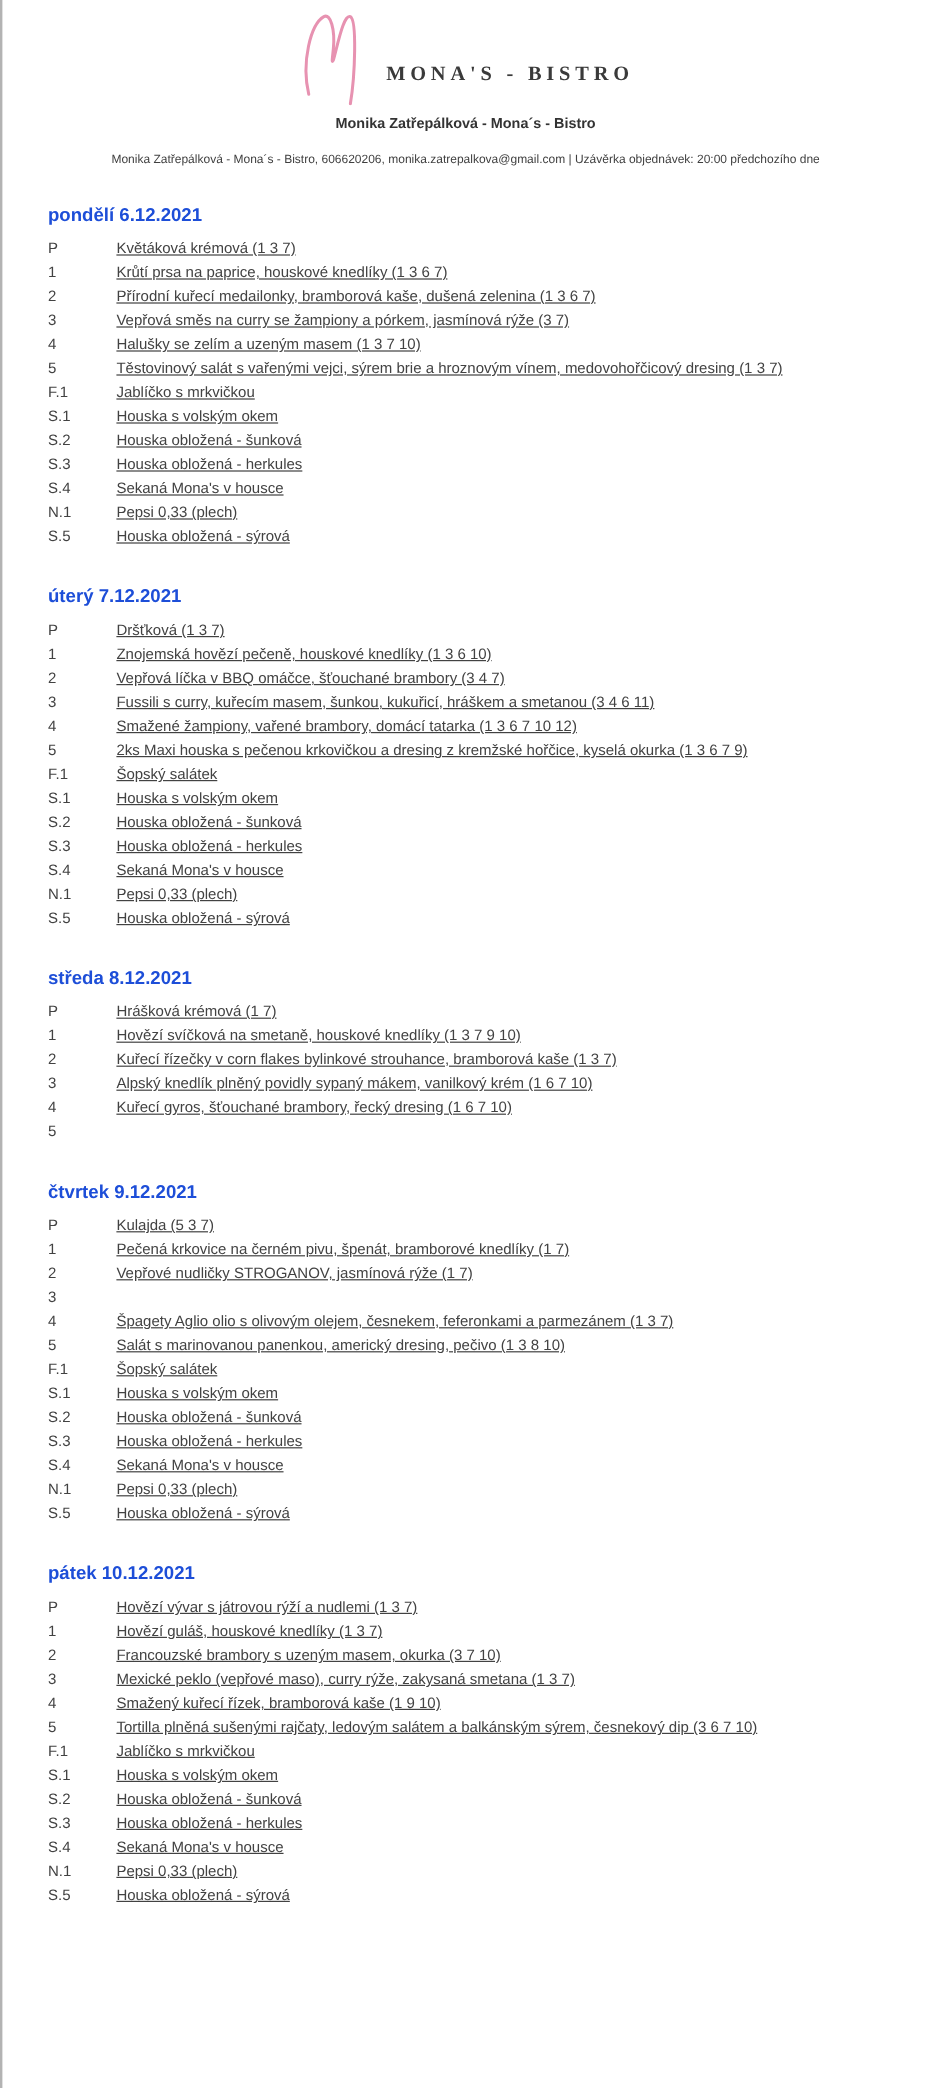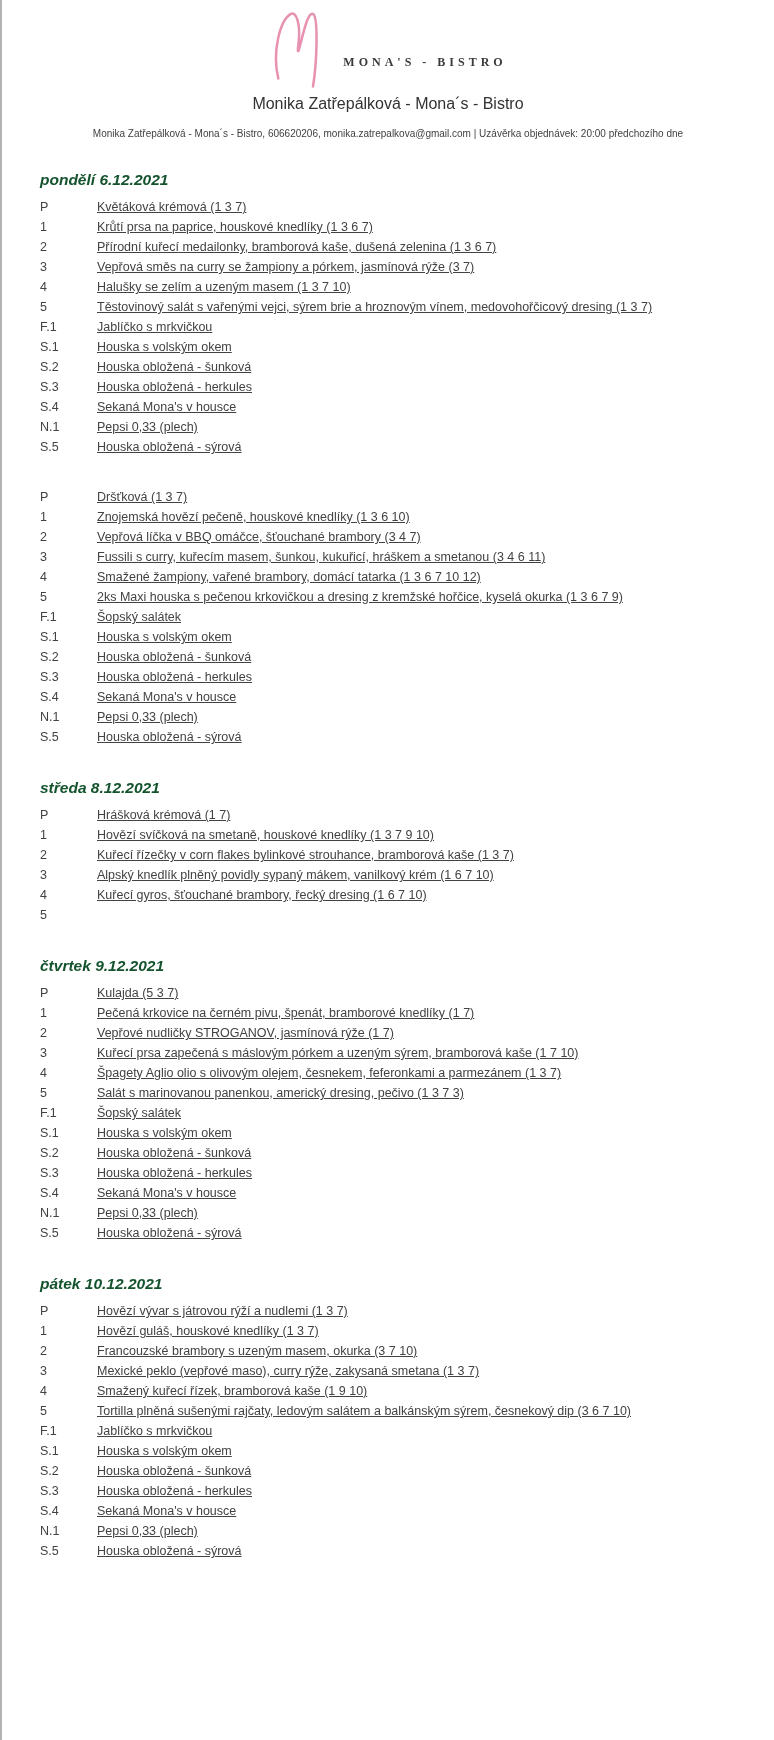--- a/index.html
+++ b/index.html
@@ -15,50 +15,49 @@
   .logo-row {
     display: flex;
     align-items: center;
     justify-content: center;
     padding-top: 8px;
     height: 86px;
   }
   .logo-mark { width: 58px; height: 82px; margin-right: 16px; flex: 0 0 auto; }
   .brand-text {
     font-family: "Liberation Serif", "DejaVu Serif", serif;
-    font-size: 12px;
+    font-size: 17px;
     font-weight: 600;
     letter-spacing: 4px;
     color: #3a3a3a;
     margin-top: 30px;
     white-space: nowrap;
   }
   .title-block { text-align: center; margin-top: 6px; }
   .title-line {
-    font-size: 16px;
-    font-weight: normal;
+    font-size: 12px;
+    font-weight: bold;
     color: #333333;
     line-height: 23px;
   }
   .contact-line {
     text-align: center;
     font-size: 10px;
     color: #3f3f3f;
     margin-top: 13px;
     white-space: nowrap;
   }
   .menu-sections { padding: 0 20px 40px 38px; }
   .day-section { margin-top: 30px; }
   .day-heading {
     font-size: 15.5px;
     font-weight: bold;
-    color: #14532d;
+    color: #1d4ed8;
     line-height: 21px;
     margin: 12px 0 7px 0;
-    font-style: italic;
   }
   .row {
     display: flex;
     align-items: center;
     height: 20px;
     font-size: 12.5px;
     color: #424242;
   }
   .code { flex: 0 0 57px; width: 57px; }
   .desc { flex: 1; white-space: nowrap; overflow: visible; text-decoration: underline; }
@@ -132,20 +131,21 @@
           <div class="desc">Pepsi 0,33 (plech)</div>
         </div>
         <div class="row">
           <div class="code">S.5</div>
           <div class="desc">Houska obložená - sýrová</div>
         </div>
       </div>
   </section>
 
   <section class="day-section">
+    <h2 class="day-heading">úterý 7.12.2021</h2>
     <div class="day-items">
         <div class="row">
           <div class="code">P</div>
           <div class="desc">Dršťková (1 3 7)</div>
         </div>
         <div class="row">
           <div class="code">1</div>
           <div class="desc">Znojemská hovězí pečeně, houskové knedlíky (1 3 6 10)</div>
         </div>
         <div class="row">
@@ -234,29 +234,28 @@
         <div class="row">
           <div class="code">1</div>
           <div class="desc">Pečená krkovice na černém pivu, špenát, bramborové knedlíky (1 7)</div>
         </div>
         <div class="row">
           <div class="code">2</div>
           <div class="desc">Vepřové nudličky STROGANOV, jasmínová rýže (1 7)</div>
         </div>
         <div class="row">
           <div class="code">3</div>
-          <div class="desc">Kuřecí prsa zapečená s máslovým pórkem a uzeným sýrem, bramborová kaše (1 7 10)</div>
         </div>
         <div class="row">
           <div class="code">4</div>
           <div class="desc">Špagety Aglio olio s olivovým olejem, česnekem, feferonkami a parmezánem (1 3 7)</div>
         </div>
         <div class="row">
           <div class="code">5</div>
-          <div class="desc">Salát s marinovanou panenkou, americký dresing, pečivo (1 3 7 3)</div>
+          <div class="desc">Salát s marinovanou panenkou, americký dresing, pečivo (1 3 8 10)</div>
         </div>
         <div class="row">
           <div class="code">F.1</div>
           <div class="desc">Šopský salátek</div>
         </div>
         <div class="row">
           <div class="code">S.1</div>
           <div class="desc">Houska s volským okem</div>
         </div>
         <div class="row">

